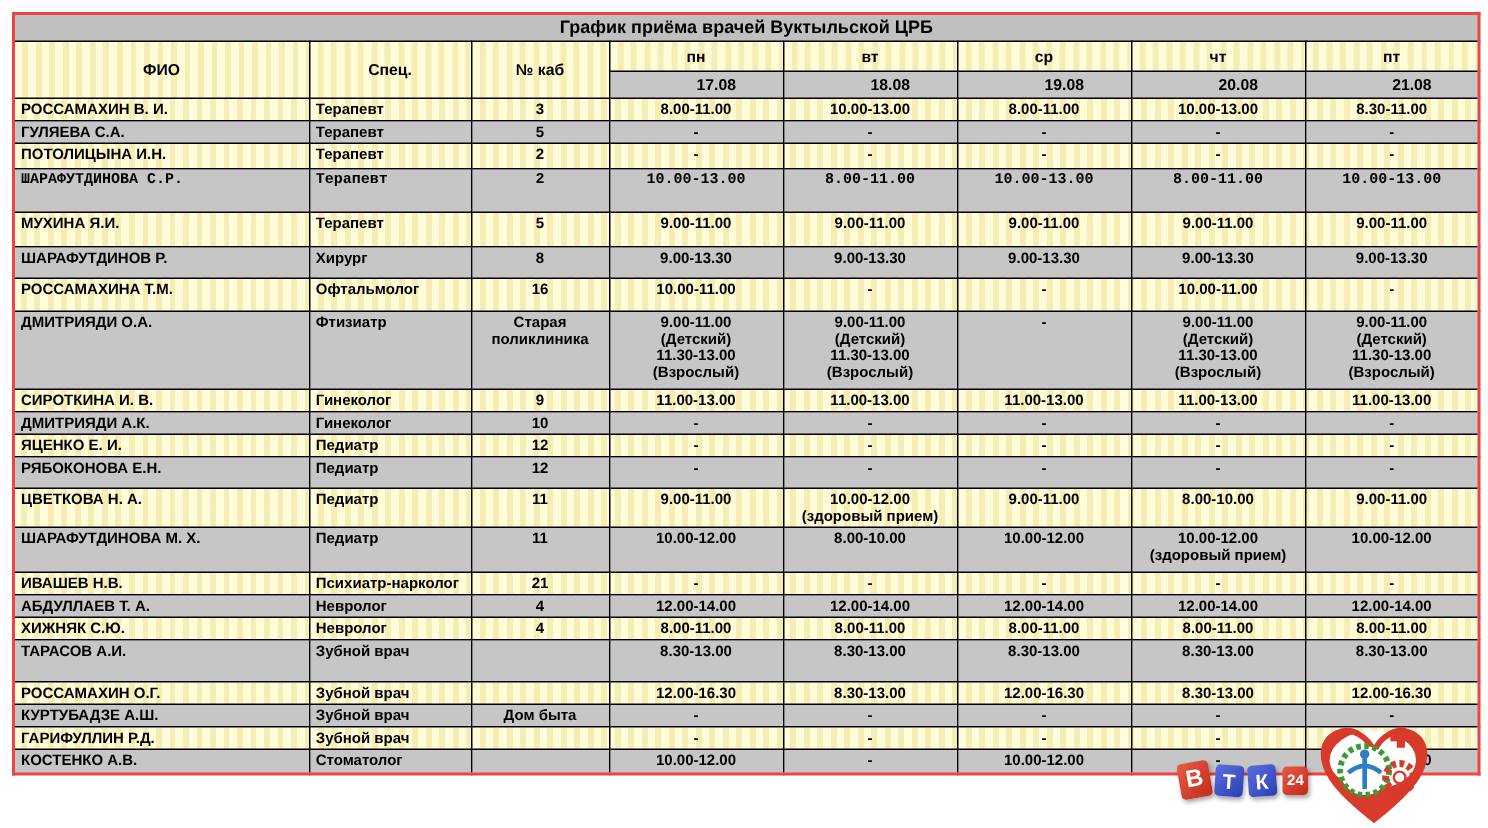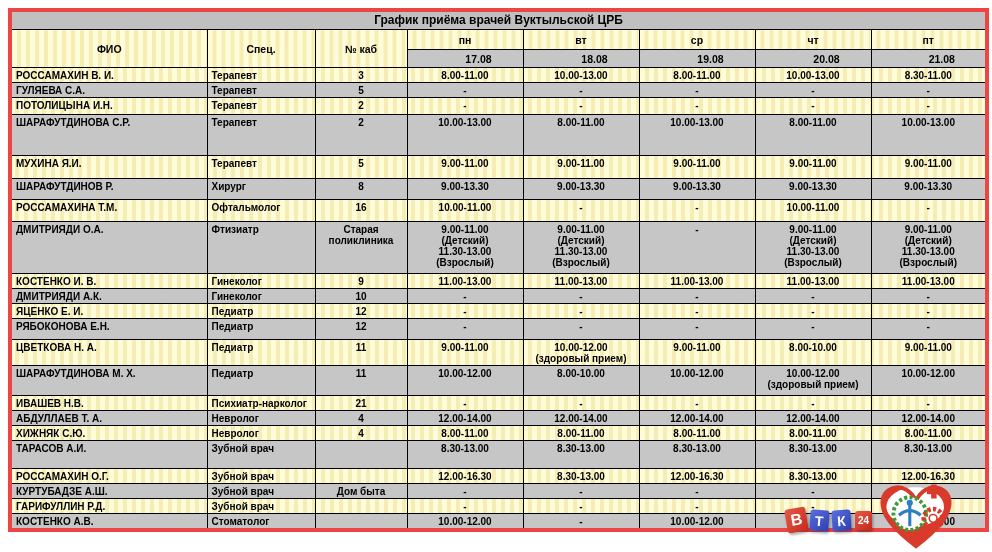--- a/index.html
+++ b/index.html
@@ -6,21 +6,21 @@
   body {
     width:992px; height:552px; overflow:hidden;
     font-family:"Liberation Sans","DejaVu Sans",sans-serif;
     -webkit-font-smoothing:antialiased;
   }
   .sheet { position:relative; width:992px; height:552px; background:#fff; }
 
   table.schedule {
     position:absolute; left:8px; top:8px; width:977px;
     border-collapse:collapse; table-layout:fixed;
-    border:4px solid #ef4444;
+    border:2px solid #ef4444;
   }
   .schedule th, .schedule td {
     border:1px solid #000;
     font-weight:bold; color:#000;
     overflow:hidden;
     vertical-align:top;
   }
   .title-cell {
     background:#c0c0c0; text-align:center;
     font-size:12px; height:15px; line-height:14px;
@@ -126,21 +126,21 @@
         <tr class="yellow" style="height: 17px;">
           <td class="name">ПОТОЛИЦЫНА И.Н.</td>
           <td class="spec">Терапевт</td>
           <td class="office">2</td>
           <td class="time">-</td>
           <td class="time">-</td>
           <td class="time">-</td>
           <td class="time">-</td>
           <td class="time">-</td>
         </tr>
-        <tr class="gray" style="height: 41px;">
+        <tr class="gray" style="height: 29px; font-family: Liberation Mono, monospace;">
           <td class="name">ШАРАФУТДИНОВА С.Р.</td>
           <td class="spec">Терапевт</td>
           <td class="office">2</td>
           <td class="time">10.00-13.00</td>
           <td class="time">8.00-11.00</td>
           <td class="time">10.00-13.00</td>
           <td class="time">8.00-11.00</td>
           <td class="time">10.00-13.00</td>
         </tr>
         <tr class="yellow" style="height: 23px;">
@@ -190,21 +190,21 @@
           <td class="time">9.00-11.00
 (Детский)
 11.30-13.00
 (Взрослый)</td>
           <td class="time">9.00-11.00
 (Детский)
 11.30-13.00
 (Взрослый)</td>
         </tr>
         <tr class="yellow" style="height: 13px;">
-          <td class="name">КОСТЕНКО И. В.</td>
+          <td class="name">СИРОТКИНА И. В.</td>
           <td class="spec">Гинеколог</td>
           <td class="office">9</td>
           <td class="time">11.00-13.00</td>
           <td class="time">11.00-13.00</td>
           <td class="time">11.00-13.00</td>
           <td class="time">11.00-13.00</td>
           <td class="time">11.00-13.00</td>
         </tr>
         <tr class="gray" style="height: 12px;">
           <td class="name">ДМИТРИЯДИ А.К.</td>

